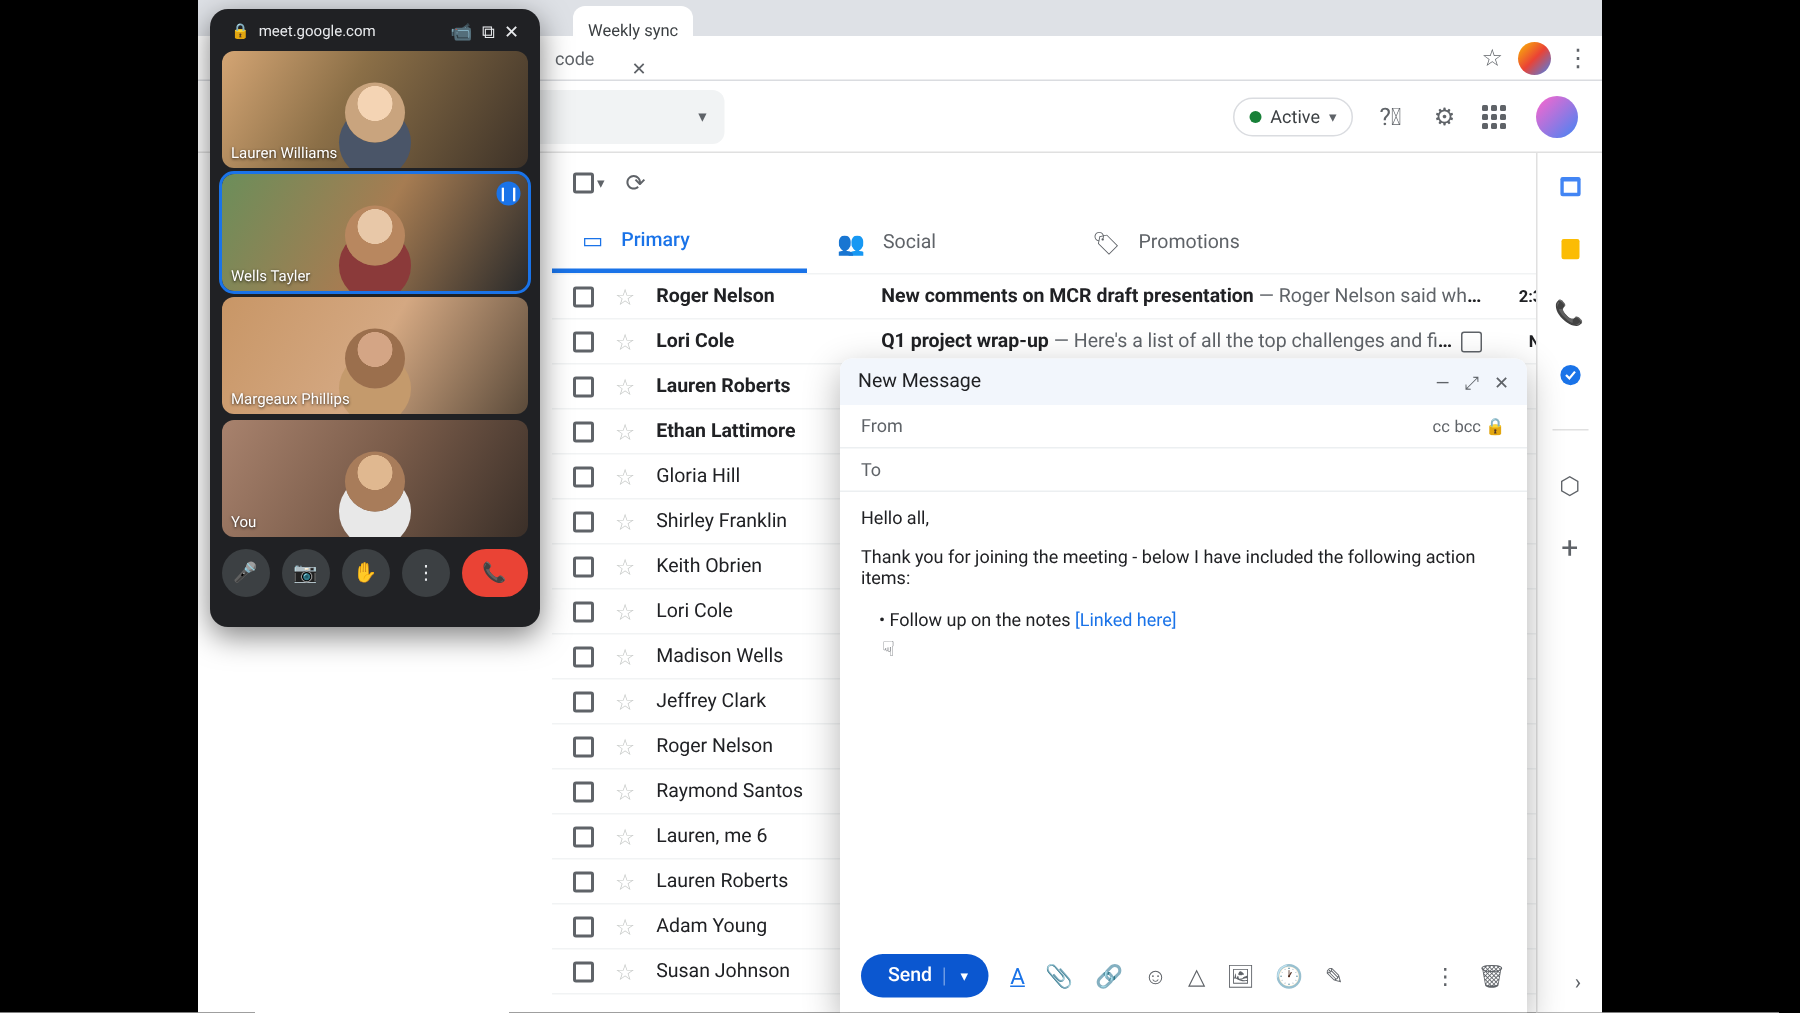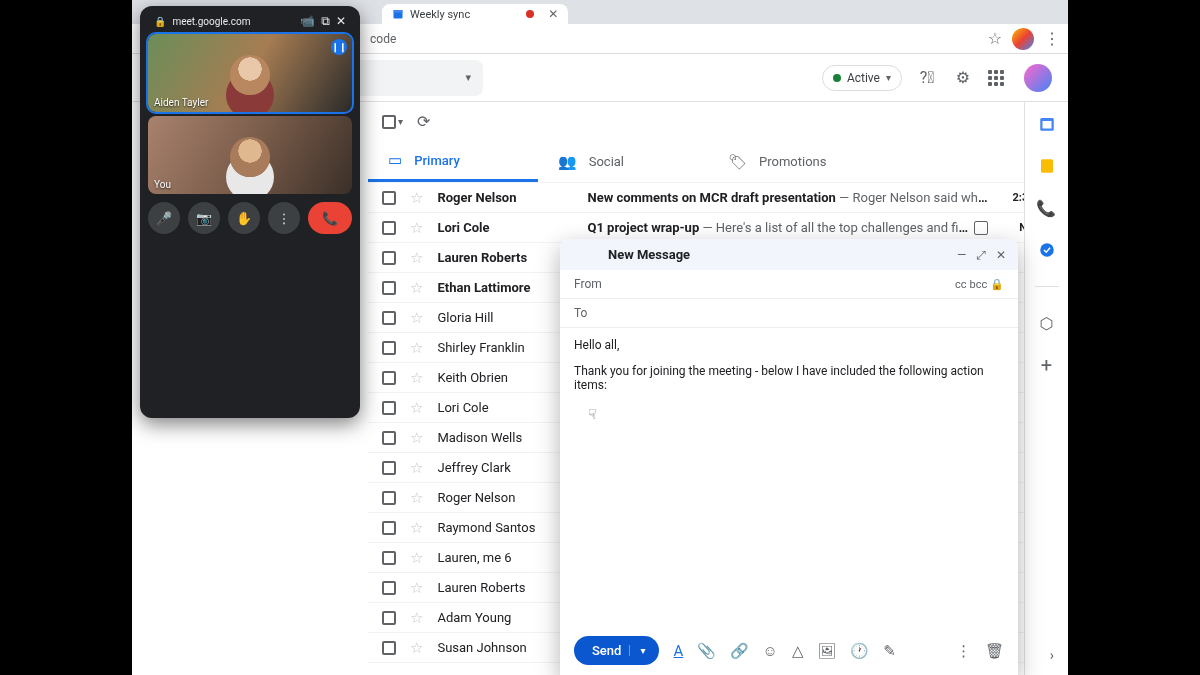--- a/index.html
+++ b/index.html
@@ -1,21 +1,21 @@
 <!DOCTYPE html>
 <html><head>
 <meta charset="utf-8">
 <style>
 * { box-sizing: border-box; margin: 0; padding: 0; font-family: 'Google Sans', Roboto, Arial, sans-serif; }
 body { background: #000; width: 1200px; height: 675px; overflow: hidden; position: relative; }
 .stage { position: absolute; left: 132px; top: 0; width: 936px; height: 675px; background: #fff; }
 
 
 .chrome-tabs { height: 24px; background: #dee1e6; display: flex; align-items: flex-end; padding-left: 250px; }
-.tab { display: flex; align-items: center; gap: 6px; background: #fff; border-radius: 8px 8px 0 0; padding: 4px 10px; font-size: 11px; color: #3c4043; height: 20px; }
+.tab { display: flex; align-items: center; gap: 6px; background: #fff; border-radius: 8px 8px 0 0; padding: 4px 10px; font-size: 11px; color: #3c4043; height: 20px; flex-direction: column; }
 .tab .favicon { width: 12px; height: 12px; }
 .tab .rec { width: 8px; height: 8px; background: #d93025; border-radius: 50%; margin-left: 50px; }
 .tab .close-x { font-size: 12px; color: #5f6368; margin-left: 8px; cursor: pointer; }
 .chrome-addr { height: 30px; background: #fff; display: flex; align-items: center; padding: 0 8px; border-bottom: 1px solid #dadce0; }
 .addr-bar { flex: 1; display: flex; align-items: center; font-size: 12px; color: #5f6368; padding-left: 230px; }
 .addr-icons { display: flex; align-items: center; gap: 10px; }
 .addr-star { color: #5f6368; font-size: 16px; }
 .avatar-sm { width: 22px; height: 22px; border-radius: 50%; background: linear-gradient(135deg,#fbbc04,#ea4335,#4285f4); }
 .dots { color: #5f6368; font-size: 16px; }
 
@@ -69,21 +69,21 @@
 .cal-badge { width: 14px; height: 14px; border: 1.5px solid #5f6368; border-radius: 2px; margin-right: 6px; flex-shrink: 0; position: relative; }
 
 
 .side-rail { position: absolute; right: 0; top: 102px; bottom: 0; width: 44px; border-left: 1px solid #e0e0e0; background: #fff; display: flex; flex-direction: column; align-items: center; padding-top: 12px; gap: 22px; }
 .rail-icon { width: 20px; height: 20px; display: flex; align-items: center; justify-content: center; font-size: 16px; cursor: pointer; }
 .rail-chev { position: absolute; bottom: 12px; right: 14px; color: #5f6368; font-size: 14px; }
 
 
 .compose { position: absolute; right: 50px; bottom: 0; width: 458px; height: 436px; background: #fff; box-shadow: 0 8px 24px rgba(0,0,0,0.3); border-radius: 8px 8px 0 0; display: flex; flex-direction: column; z-index: 5; }
 .compose-hdr { background: #f2f6fc; padding: 8px 12px; display: flex; align-items: center; font-size: 13px; color: #202124; border-radius: 8px 8px 0 0; }
-.compose-hdr .title { flex: 1; font-weight: 700; margin-left: 36px; }
+.compose-hdr .title { flex: 1; font-weight: 400; }
 .compose-hdr .wbtn { color: #5f6368; margin-left: 10px; cursor: pointer; font-size: 12px; }
 .compose-field { padding: 7px 14px; border-bottom: 1px solid #eceff1; font-size: 12px; color: #5f6368; display: flex; align-items: center; }
 .compose-field .lbl { flex: 1; }
 .compose-field .cc { font-size: 11px; color: #5f6368; margin-left: 3px; }
 .compose-body { flex: 1; padding: 10px 14px; font-size: 12px; color: #202124; }
 .compose-body p { margin-bottom: 12px; }
 .compose-body .link { color: #1a73e8; }
 .compose-body .bullet { margin-left: 12px; }
 .compose-body .cursor-hand { margin: 4px 0 0 14px; font-size: 14px; color: #5f6368; }
 .compose-ftr { padding: 10px 14px; display: flex; align-items: center; gap: 14px; }
@@ -396,20 +396,21 @@
       <span class="cc">cc</span>
       <span class="cc">bcc</span>
       <span class="cc">🔒</span>
     </div>
     <div class="compose-field">
       <span class="lbl">To</span>
     </div>
     <div class="compose-body">
       <p>Hello all,</p>
       <p style="margin-bottom:14px">Thank you for joining the meeting - below I have included the following action items:</p>
+      <div class="bullet">• <span>Follow up on the notes </span><span class="link">[Linked here]</span></div>
       <div class="cursor-hand">☟</div>
     </div>
     <div class="compose-ftr">
       <div class="send-btn">
         <span>Send</span>
           <span class="sep">▾</span>
       </div>
       <span class="ftr-icon" style="text-decoration:underline;color:#1a73e8">A</span>
       <span class="ftr-icon">📎</span>
       <span class="ftr-icon">🔗</span>
@@ -428,24 +429,32 @@
 
 <div class="meet-pip">
   <div class="pip-top">
     <span>🔒</span>
     <span class="url">meet.google.com</span>
     <span class="icon">📹</span>
     <span class="icon">⧉</span>
     <span class="icon">✕</span>
   </div>
   <div class="pip-grid">
+    <div class="pip-tile t1">
+        <div class="person"></div>
+        <div class="name">Lauren Williams</div>
+      </div>
     <div class="pip-tile t2 speaking">
         <div class="person"></div>
         <div class="speak">❙❙</div>
-        <div class="name">Aiden Tayler</div>
+        <div class="name">Wells Tayler</div>
+      </div>
+    <div class="pip-tile t3">
+        <div class="person"></div>
+        <div class="name">Margeaux Phillips</div>
       </div>
     <div class="pip-tile t4">
         <div class="person"></div>
         <div class="name">You</div>
       </div>
   </div>
   <div class="pip-controls">
     <div class="pip-btn">🎤</div>
     <div class="pip-btn">📷</div>
     <div class="pip-btn">✋</div>

